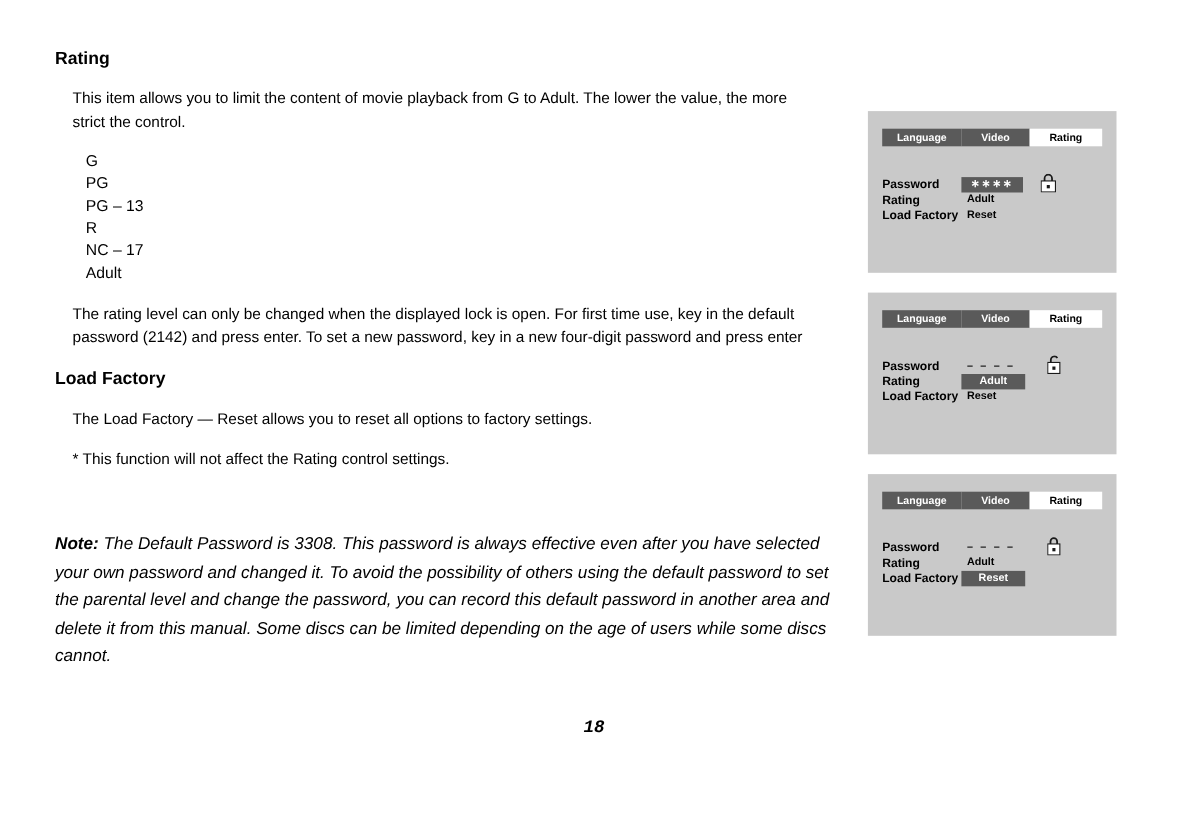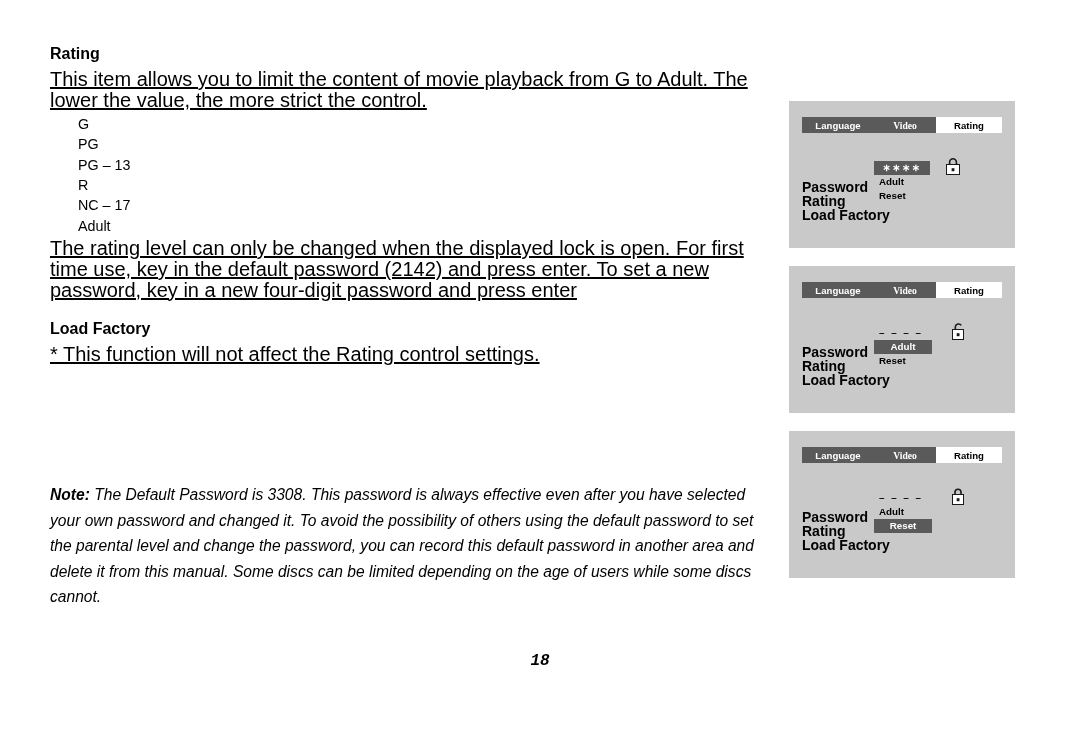--- a/index.html
+++ b/index.html
@@ -38,25 +38,24 @@
     font-weight: bold;
     margin: 0 0 6px 0;
     line-height: 1.2;
   }
 
   .section-head.tight {
     margin-top: 18px;
   }
 
   .body-par {
-    font-size: 20px;
+    font-size: 14px;
     line-height: 20.8px;
-    margin: 0;
+    margin: 16px;
     text-align: left;
-    text-decoration: underline;
   }
 
   .rating-list {
     list-style: none;
     margin: 3px 0 2px 0;
     padding: 0 0 0 28px;
   }
   .rating-list li {
     font-size: 14.3px;
     line-height: 20.4px;
@@ -116,44 +115,43 @@
     background: #5a5a5a;
     color: #ffffff;
     font-size: 9.6px;
     font-weight: bold;
     display: flex;
     align-items: center;
     justify-content: center;
     box-sizing: border-box;
   }
   .osd-tab.t-language { width: 72px; }
-  .osd-tab.t-video    { width: 62px; font-family: Liberation Serif, serif; }
+  .osd-tab.t-video    { width: 62px; }
   .osd-tab.t-rating   { width: 66px; background: #ffffff; color: #000000; }
 
   .osd-rows {
     position: absolute;
     left: 13px;
     top: 60px;
     width: 205px;
   }
   .osd-row {
     position: relative;
     height: 14px;
     margin-bottom: 0px;
   }
   .osd-label {
     position: absolute;
     left: 0;
     top: 0;
-    font-size: 14px;
+    font-size: 11px;
     font-weight: bold;
     color: #000000;
     line-height: 14px;
     white-space: nowrap;
-    margin-top: 19px;
   }
   .osd-value {
     position: absolute;
     left: 72px;
     top: 0;
     font-size: 9.8px;
     font-weight: bold;
     line-height: 14px;
     color: #000000;
     padding: 0 5px;
@@ -208,20 +206,21 @@
     <li>PG – 13</li>
     <li>R</li>
     <li>NC – 17</li>
     <li>Adult</li>
   </ul>
 
   <p class="body-par">The rating level can only be changed when the displayed lock is open. For first time use, key in the default password (2142) and press enter. To set a new password, key in a new four-digit password and press enter</p>
 
   <h2 class="section-head tight">Load Factory</h2>
 
+  <p class="body-par">The Load Factory — Reset allows you to reset all options to factory settings.</p>
 
   <p class="body-par spacer-par">* This function will not affect the Rating control settings.</p>
 
 </div>
 
 <div class="note-block">
   <b>Note:</b><span> The Default Password is 3308. This password is always effective even after you have selected your own password and changed it. To avoid  the possibility of others using the default password to set the parental level and change the password, you can record this default password in another area and delete it from this manual. Some discs can be limited depending on the age of users while some discs cannot.</span>
 </div>
 
 <div class="page-number">18</div>

